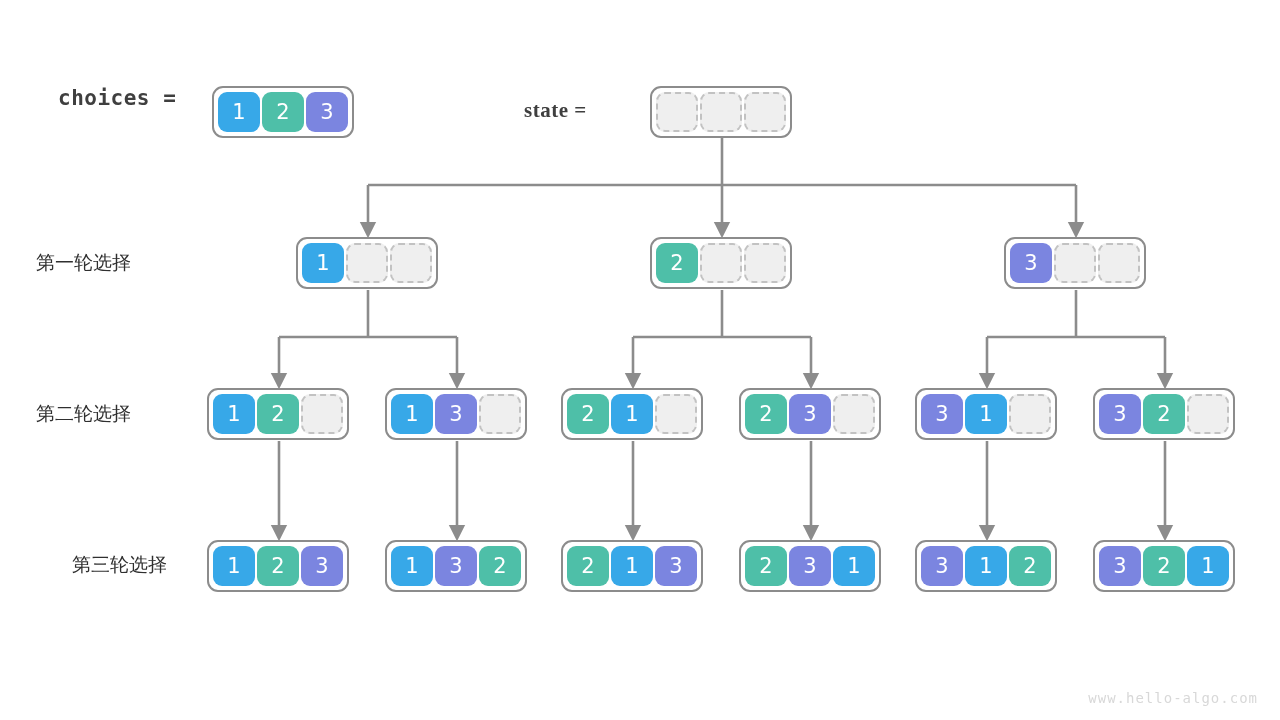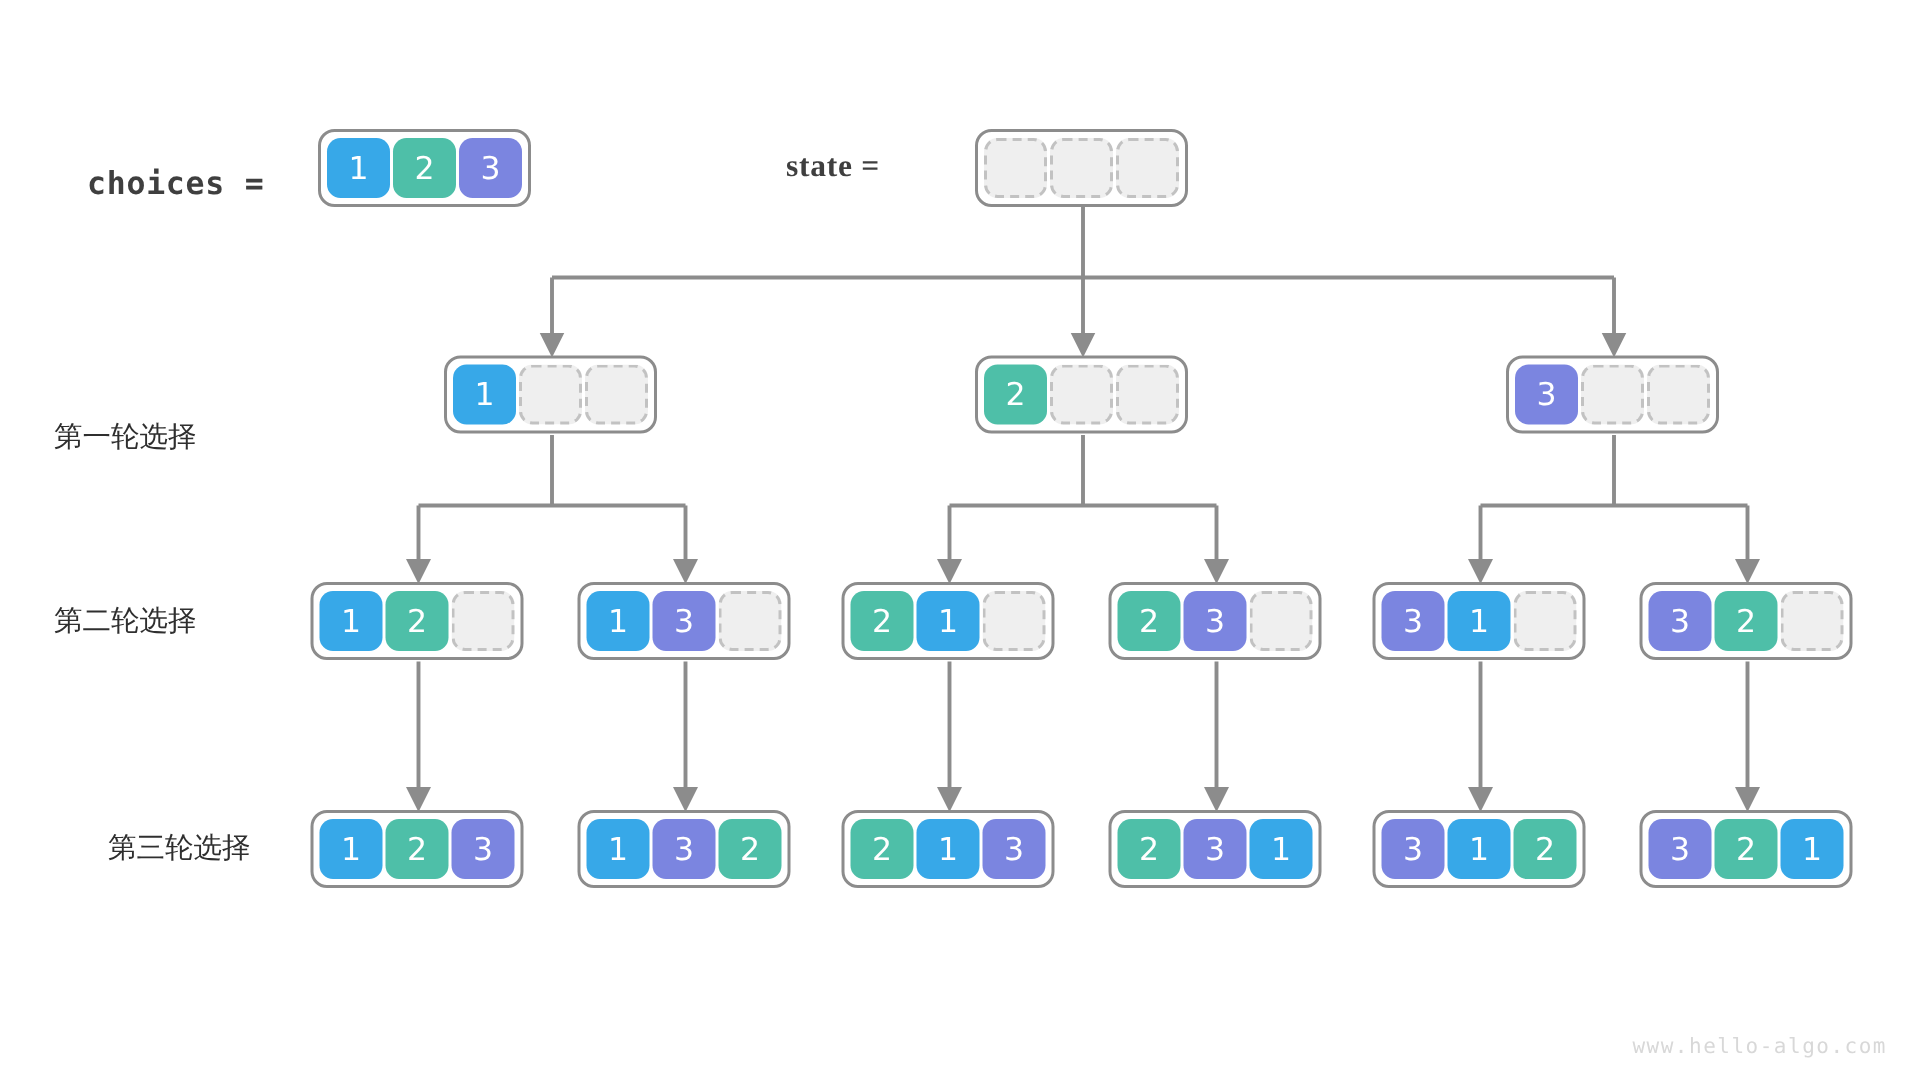--- a/index.html
+++ b/index.html
@@ -127,37 +127,37 @@
 
       <path d="M279,441 L279,533" marker-end="url(#arrow)"></path>
       <path d="M457,441 L457,533" marker-end="url(#arrow)"></path>
       <path d="M633,441 L633,533" marker-end="url(#arrow)"></path>
       <path d="M811,441 L811,533" marker-end="url(#arrow)"></path>
       <path d="M987,441 L987,533" marker-end="url(#arrow)"></path>
       <path d="M1165,441 L1165,533" marker-end="url(#arrow)"></path>
     </g>
   </svg>
 
-  <div class="hdr-label" style="left:58px; top:110px;">choices =</div>
+  <div class="hdr-label" style="left:58px; top:86px;">choices =</div>
 
   <div class="arr" id="choices-array" style="left:212px; top:86px;">
       <div class="cell v1">1</div>
       <div class="cell v2">2</div>
       <div class="cell v3">3</div>
     </div>
 
   <div class="hdr-label" style="left:524px; top:98px;font-family:Liberation Serif, serif;">state =</div>
 
   <div class="arr" id="state-array" style="left:650px; top:86px;">
       <div class="cell empty"></div>
       <div class="cell empty"></div>
       <div class="cell empty"></div>
     </div>
 
-  <div class="round-label" style="left:36px; top:250px;margin-top:28px;">第一轮选择</div>
+  <div class="round-label" style="left:36px; top:250px;">第一轮选择</div>
   <div class="round-label" style="left:36px; top:401px;text-align:center;">第二轮选择</div>
   <div class="round-label" style="left:36px; top:552px;margin-left:36px;">第三轮选择</div>
 
   <div class="arr" style="left:296px; top:237px;">
       <div class="cell v1">1</div>
       <div class="cell empty"></div>
       <div class="cell empty"></div>
     </div>
   <div class="arr" style="left:650px; top:237px;">
       <div class="cell v2">2</div>

